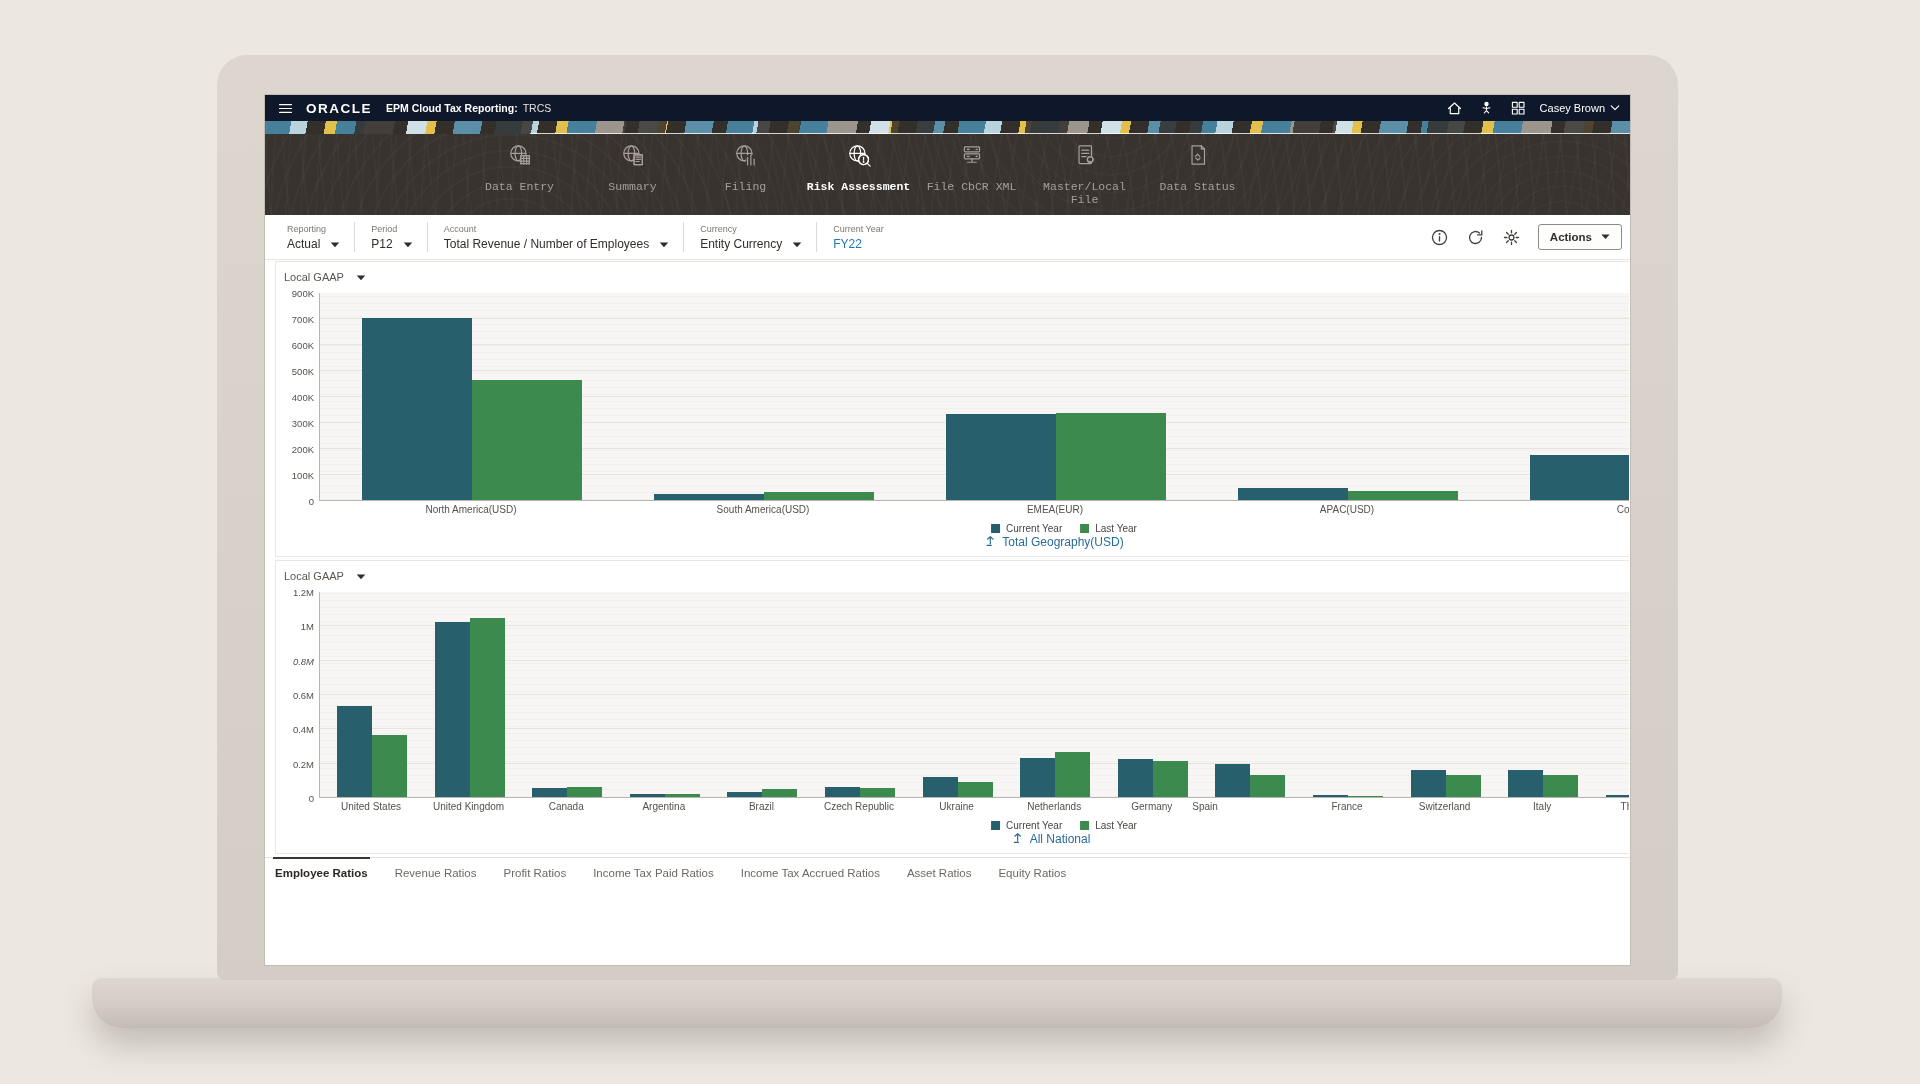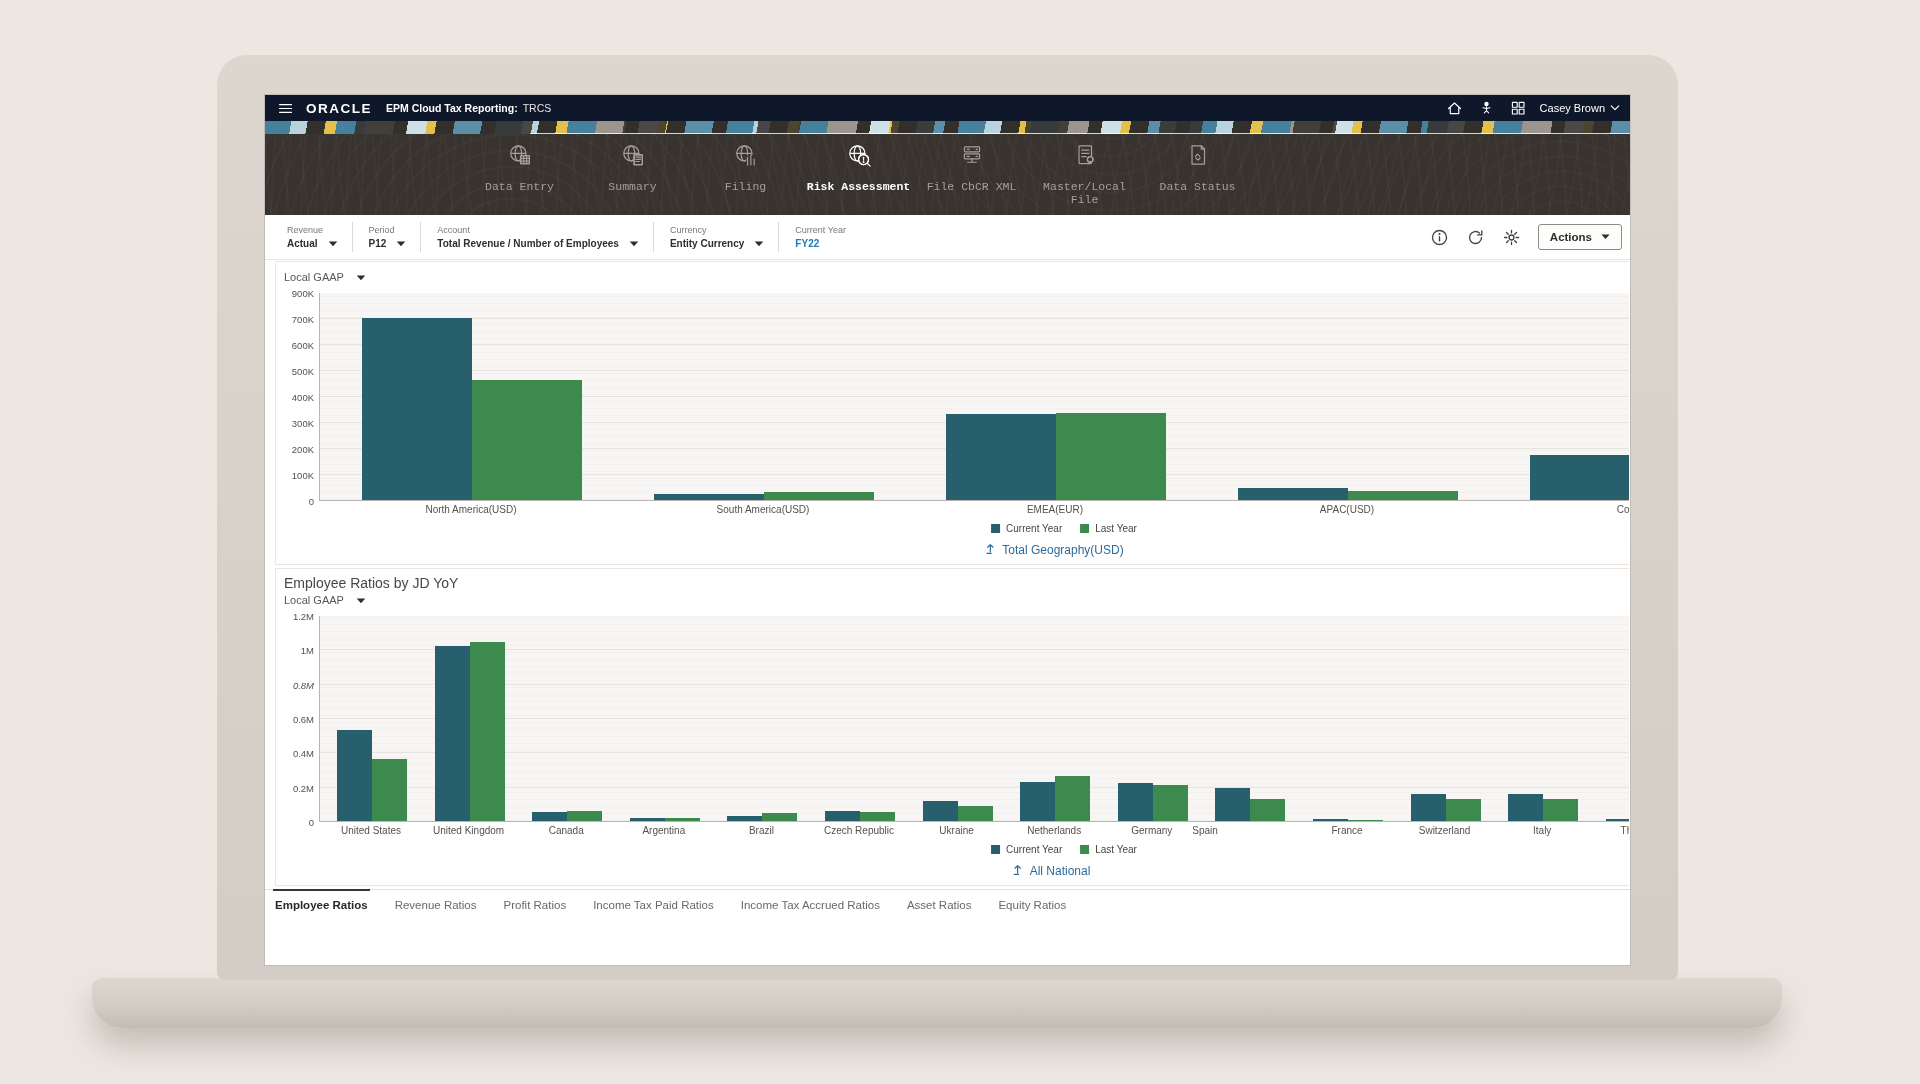--- a/index.html
+++ b/index.html
@@ -45,21 +45,21 @@
   .navitem { width:113px; display:flex; flex-direction:column; align-items:center; cursor:pointer; }
   .navitem .nlabel { margin-top:7px; font-size:11.5px; text-align:center; line-height:13px; max-width:104px; }
   .navitem.active { color:#fff; }
   .navitem.active .nlabel { font-weight:bold; }
 
   
   .filterbar { height:45px; display:flex; align-items:center; padding:0 8px 0 22px; border-bottom:1px solid #e8e5e1; background:#fff; }
   .ffield { padding:0 14px 0 2px; cursor:pointer; }
   .ffield:first-child { padding-left:0; }
   .ffield .flabel { font-size:9px; color:#7d766f; margin-bottom:3px; }
-  .ffield .fval { font-size:10px; color:#312d2a; font-weight:700; display:flex; align-items:center; gap:10px; white-space:nowrap; }
+  .ffield .fval { font-size:12px; color:#312d2a; font-weight:400; display:flex; align-items:center; gap:10px; white-space:nowrap; }
   .ffield.accent .fval { color:#2079b8; }
   .fdivider { width:1px; height:30px; background:#ddd8d3; margin-right:14px; }
   .ftools { margin-left:auto; display:flex; align-items:center; gap:17px; color:#45403b; }
   .ftools .ticon { cursor:pointer; display:flex; }
   .actions-btn { border:1px solid #8f8a84; border-radius:3px; height:26px; padding:0 11px; display:flex; align-items:center; gap:9px;
     font-size:11.5px; font-weight:bold; color:#312d2a; background:#fdfdfc; cursor:pointer; }
 
   
   .content { padding:1px 0 0 10px; background:#fff; }
   .chart-card { width:1354px; border:1px solid #eae7e3; border-right:none; background:#fff; padding:6px 0 6px 8px; margin-bottom:3px; position:relative; }
@@ -70,21 +70,21 @@
   .ytick { position:absolute; right:5px; font-size:9.5px; color:#55504b; transform:translateY(50%); }
   .plot { flex:1; position:relative; overflow:hidden; background:#f7f6f4; border-left:1px solid #b9b5b0; border-bottom:1px solid #b9b5b0;
     background-image:repeating-linear-gradient(to top, rgba(0,0,0,.022) 0 1px, transparent 1px 7px); }
   .gridline { position:absolute; left:0; right:0; height:1px; background:#e7e4e0; }
   .bar { position:absolute; bottom:0; }
   .xlabels { position:relative; height:17px; margin-left:35px; overflow:hidden; }
   .xlabel { position:absolute; top:3px; transform:translateX(-50%); font-size:10px; color:#55504b; white-space:nowrap; }
   .legend { position:relative; margin-top:5px; width:max-content; transform:translateX(-50%); display:flex; gap:18px; align-items:center; }
   .legend-item { display:flex; align-items:center; gap:6px; font-size:10px; color:#4a4541; }
   .legend-swatch { width:9px; height:9px; display:inline-block; }
-  .drill { position:relative; margin-top:8px; width:max-content; transform:translateX(-50%); display:flex; align-items:center; gap:6px;
+  .drill { position:relative; width:max-content; transform:translateX(-50%); display:flex; align-items:center; gap:6px;
     font-size:12px; color:#2b6b9b; cursor:pointer; }
 
   
   .tabbar { display:flex; gap:27px; border-top:1px solid #e4e1dd; padding:0 0 0 10px; height:30px; background:#fff; }
   .tab { position:relative; font-size:11.5px; color:#6e6862; padding-top:9px; cursor:pointer; white-space:nowrap; }
   .tab.active { color:#2b2723; font-weight:bold; }
   .tab.active::before { content:''; position:absolute; top:-1px; left:-2px; right:-2px; height:2px; background:#3a3530; }
 
   .ic { fill:none; stroke:currentColor; stroke-width:1.4; stroke-linecap:round; stroke-linejoin:round; }
   .icnav { fill:none; stroke:currentColor; stroke-width:1.1; stroke-linecap:round; stroke-linejoin:round; }
@@ -212,21 +212,21 @@
               <path d="M9.6 13.2l2-2 2 2M14 14.8l-2 2-2-2"></path>
             </svg></span>
           <div class="nlabel">Data Status</div>
         </div>
       </div>
   </div>
 
   <div class="filterbar">
     <span id="filterfields" style="display:flex;align-items:center">
         <span class="ffield">
-          <div class="flabel">Revenue</div>
+          <div class="flabel">Reporting</div>
           <div class="fval">
             <span>Actual</span>
             <span><svg class="caret" width="10" height="6" viewBox="0 0 11 7">
                 <path d="M0.5 0.5l5 5.5 5-5.5z"></path>
               </svg></span>
           </div>
         </span>
         <span class="fdivider"></span>
         <span class="ffield">
           <div class="flabel">Period</div>
@@ -351,21 +351,20 @@
           </span>
         </div>
         <div class="drill" style="left: 770px;">
           <span><svg class="ic" width="12" height="13" viewBox="0 0 14 15">
               <path d="M7 3v8.4M3.8 6l3.2-3 3.2 3M3.2 13.2h4.8"></path>
             </svg></span>
           <span>Total Geography(USD)</span>
         </div>
       </div>
       <div class="chart-card">
-        <div class="chart-title">Employee Ratios by JD YoY</div>
         <div class="pov">
           <span>Local GAAP</span>
           <span><svg class="caret" width="10" height="6" viewBox="0 0 11 7">
               <path d="M0.5 0.5l5 5.5 5-5.5z"></path>
             </svg></span>
         </div>
         <div class="plotrow">
           <div class="ygutter">
             <div class="ytick" style="bottom: 0px;">0</div>
             <div class="ytick" style="bottom: 34.3333px;">0.2M</div>

